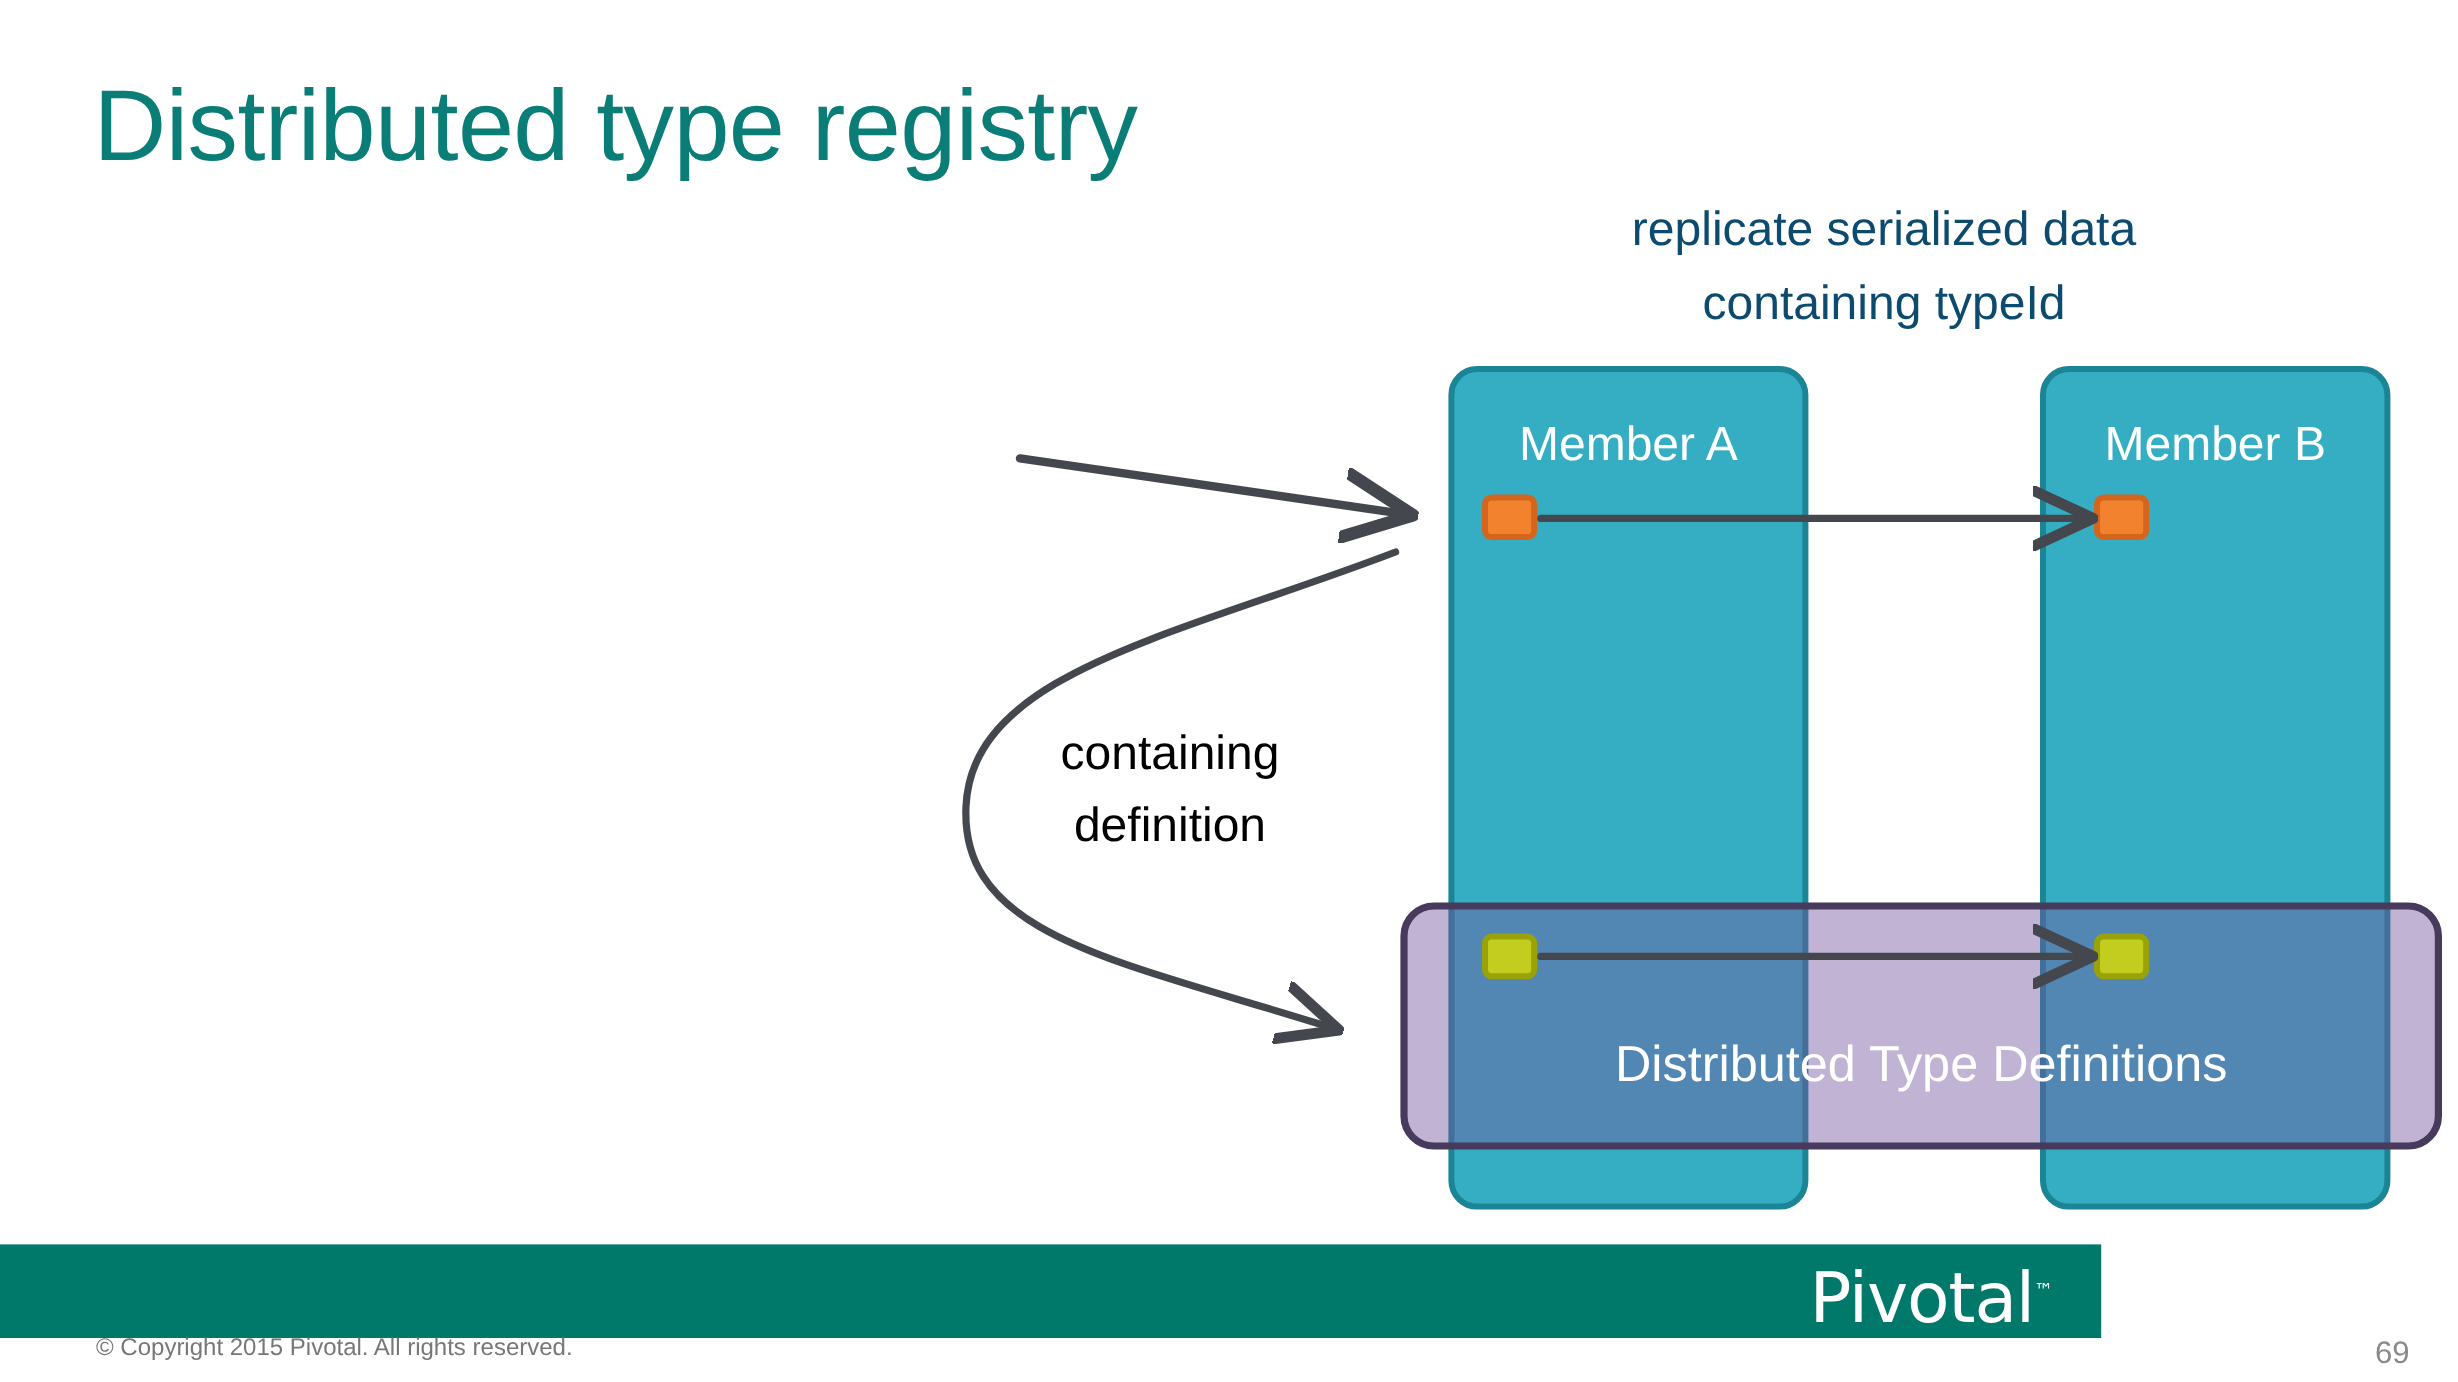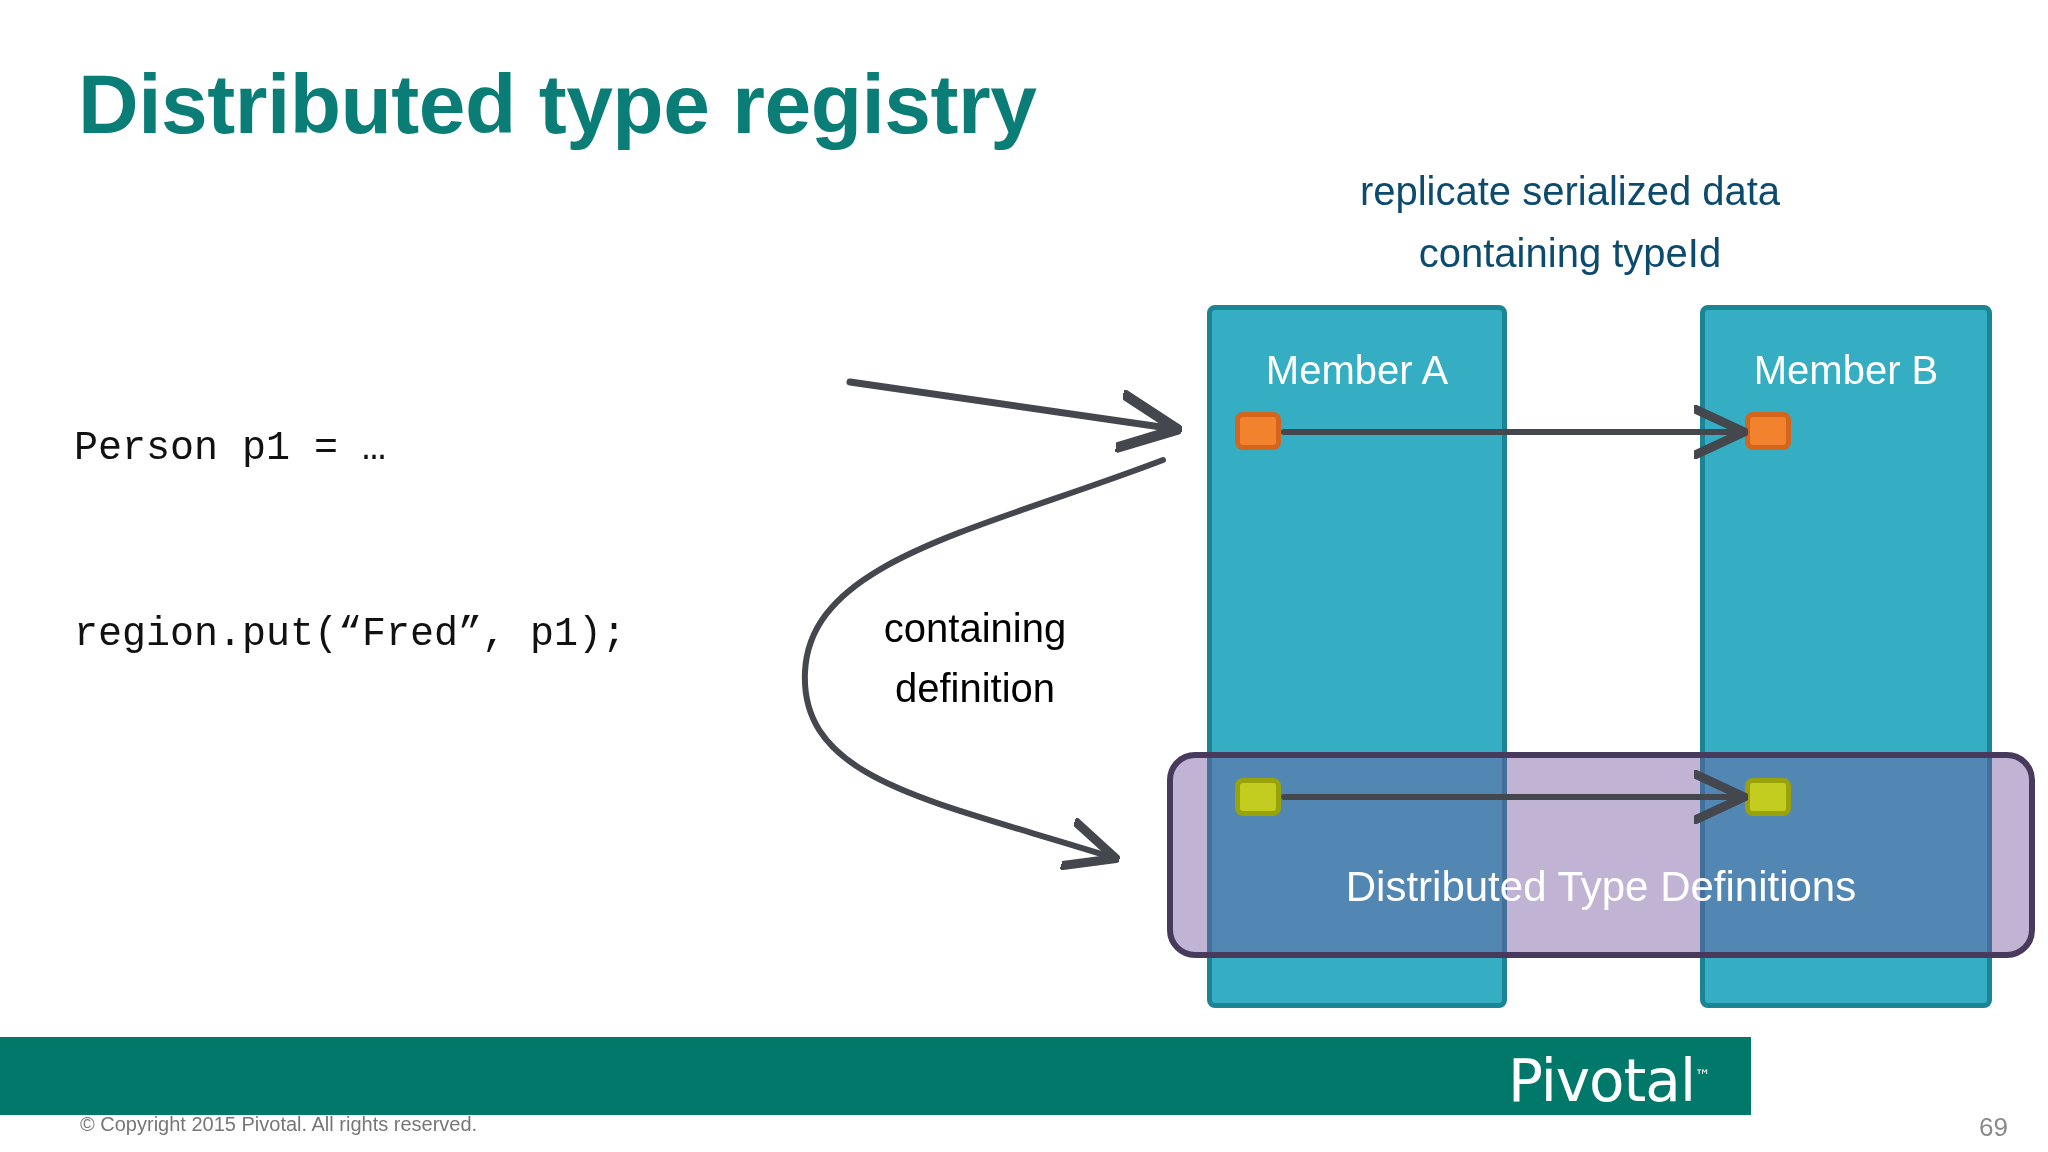--- a/index.html
+++ b/index.html
@@ -24,21 +24,21 @@
   }
 
   
   #slide-title {
     position: absolute;
     left: 78px;
     top: 56px;
     font-size: 84px;
     line-height: 96px;
     color: #0a7d77;
-    font-weight: bold;
+    font-weight: normal;
     letter-spacing: -0.5px;
     white-space: nowrap;
   }
 
   
   #code-block {
     position: absolute;
     left: 74px;
     top: 294px;
     font-family: "Liberation Mono", "DejaVu Sans Mono", monospace;
@@ -60,21 +60,21 @@
     line-height: 62px;
     color: #0c4a6e;
   }
   #replicate-caption span { display: block; }
 
   
   .member-box {
     position: absolute;
     background: #35aec3;
     border: 5px solid #1b8596;
-    border-radius: 8px;
+    border-radius: 24px;
     box-sizing: border-box;
   }
   #member-a-box { left: 1207px; top: 305px; width: 300px; height: 703px; }
   #member-b-box { left: 1700px; top: 305px; width: 292px; height: 703px; padding-left: 28px; }
 
   .member-label {
     position: absolute;
     top: 36px;
     left: 0;
     width: 100%;
@@ -186,24 +186,20 @@
     color: #8a8a8a;
   }
 </style>
 </head>
 <body>
 
 <div id="slide">
 
   <div id="slide-title">Distributed type registry</div>
 
-  <div id="code-block">
-    <span class="code-line">Person p1 = …</span>
-    <span class="code-line">region.put(“Fred”, p1);</span>
-  </div>
 
   <div id="replicate-caption">
     <span>replicate serialized data</span>
     <span>containing typeId</span>
   </div>
 
   <div id="member-a-box" class="member-box">
     <div class="member-label">Member A</div>
   </div>
 

